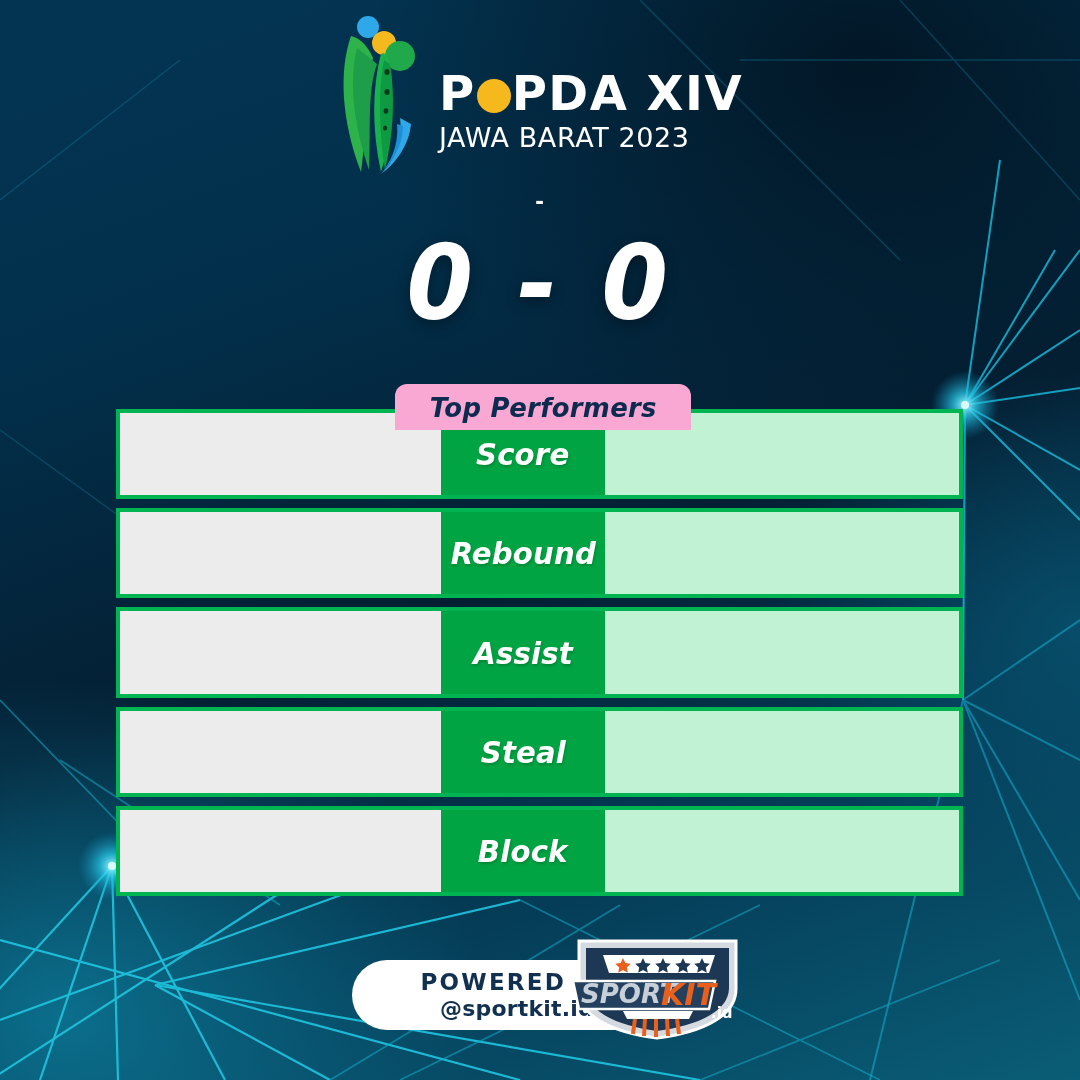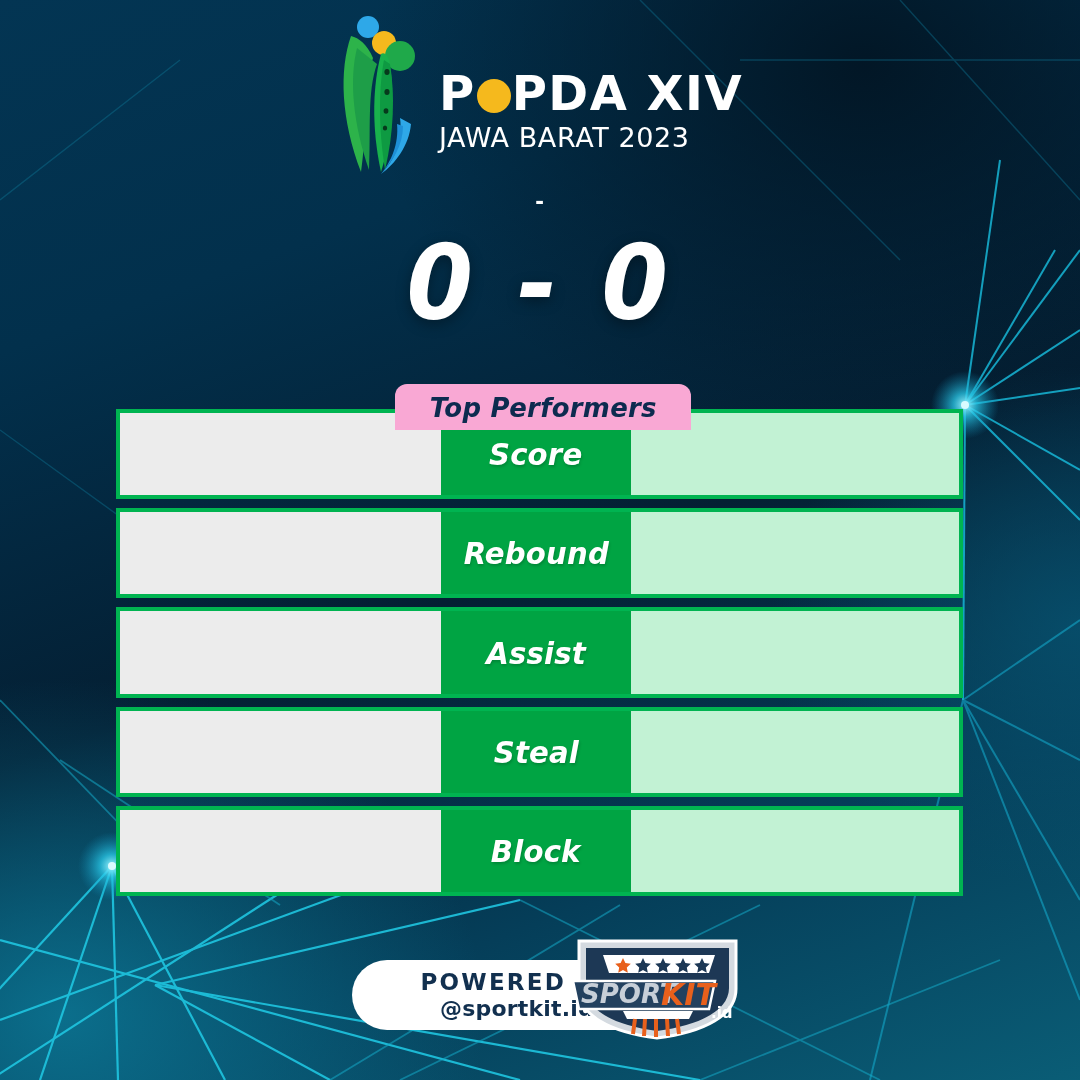--- a/index.html
+++ b/index.html
@@ -94,21 +94,21 @@
     display:flex; flex-direction:column;
     gap:9px;
   }
   .row {
     flex:1;
     display:flex;
     border:4px solid #00B451;
   }
   .cell-name  { width:321px; background:#ECECEC; }
   .cell-stat  {
-    width:190px; background:#00A443;
+    width:164px; background:#00A443;
     display:flex; align-items:center; justify-content:center;
   }
   .cell-stat span {
     font-family:"DejaVu Sans", sans-serif;
     font-weight:700; font-style:italic;
     font-size:31px; color:#ffffff; letter-spacing:.2px;
     transform:scaleX(.94);
     text-shadow:1px 2px 3px rgba(0,0,0,.18);
   }
   .cell-val   { flex:1; background:#C2F2D4; }

